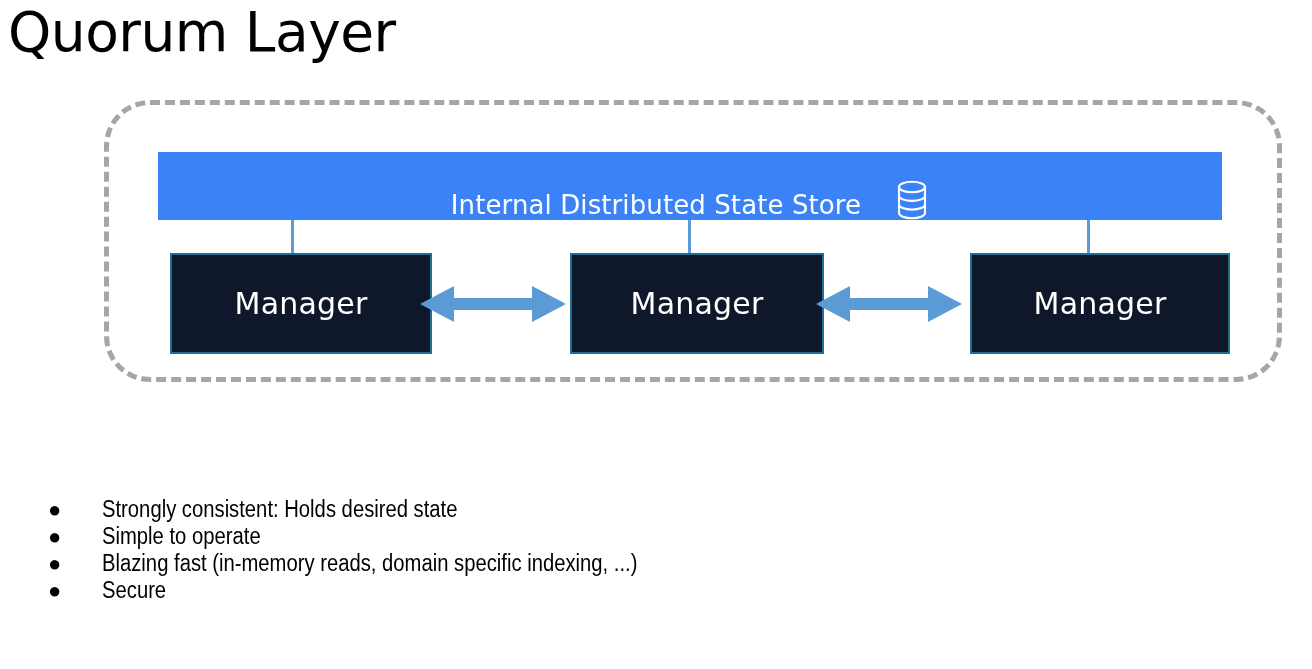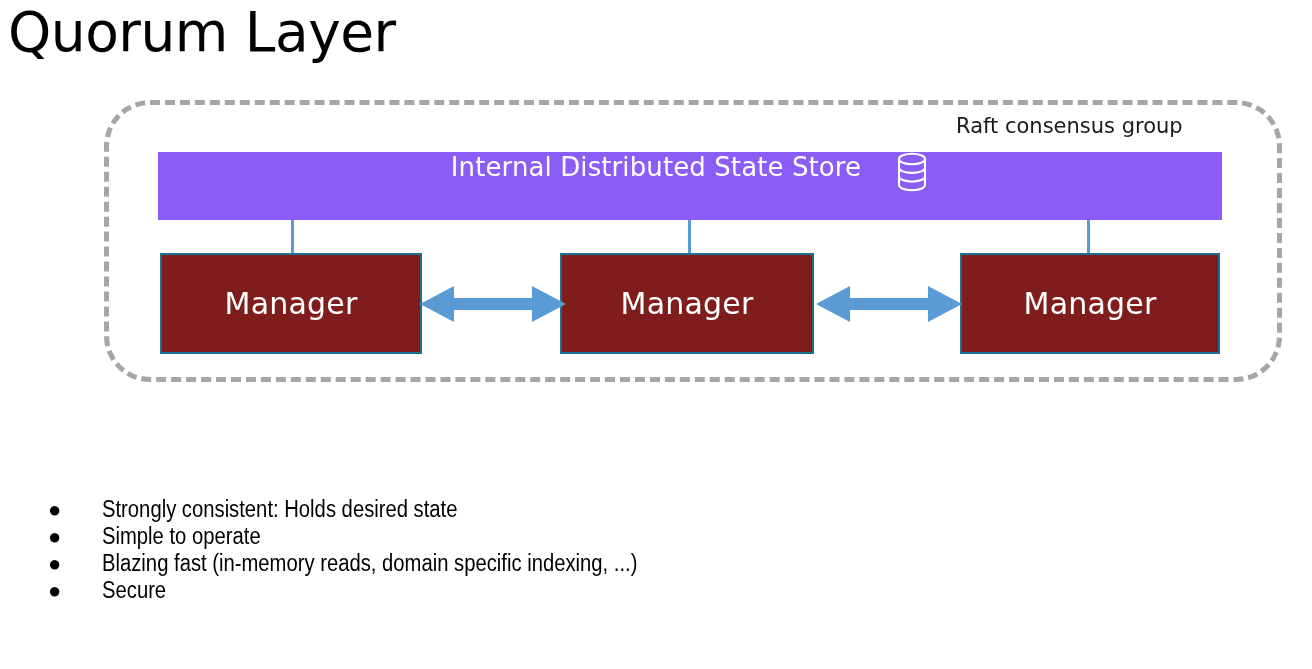--- a/index.html
+++ b/index.html
@@ -65,23 +65,23 @@
     line-height: 26px;
   }
 
   
   #state-store-bar {
     position: absolute;
     left: 158px;
     top: 152px;
     width: 1064px;
     height: 68px;
-    background: #8b5cf6;
+    background: #3b82f6;
     display: flex;
-    align-items: flex-start;
+    align-items: flex-end;
     justify-content: center;
     gap: 34px;
     box-sizing: border-box;
   }
   #state-store-label {
     font-family: "DejaVu Sans", "Liberation Sans", sans-serif;
     font-size: 26px;
     font-weight: 400;
     color: #ffffff;
     white-space: nowrap;
@@ -103,26 +103,27 @@
   }
   #connector-left   { left: 291px; }
   #connector-center { left: 688px; }
   #connector-right  { left: 1087px; }
 
   
   .manager-box {
     position: absolute;
     top: 253px;
     height: 101px;
-    background: #7f1d1d;
+    background: #0f172a;
     border: 2px solid #1f6f91;
     box-sizing: border-box;
     display: flex;
     align-items: center;
     justify-content: center;
+    margin-left: 10px;
   }
   .manager-label {
     font-family: "DejaVu Sans", "Liberation Sans", sans-serif;
     font-size: 30px;
     font-weight: 400;
     color: #ffffff;
     white-space: nowrap;
     letter-spacing: 0.2px;
   }
   #manager-box-1 { left: 160px;  width: 262px; }
@@ -175,21 +176,20 @@
 </style>
 </head>
 <body>
 
 <div id="slide-title">Quorum Layer</div>
 
 <div id="diagram">
 
   <div id="raft-group-boundary"></div>
 
-  <div id="raft-group-label">Raft consensus group</div>
 
   <div id="state-store-bar">
     <span id="state-store-label">Internal Distributed State Store</span>
     <span>
       <svg id="database-icon" viewBox="0 0 34 40" fill="none" xmlns="http://www.w3.org/2000/svg">
         <ellipse cx="17" cy="7" rx="13" ry="5.2" stroke="#ffffff" stroke-width="2.1" fill="none"></ellipse>
         <path d="M4 7 L4 33 C4 35.9 9.8 38.2 17 38.2 C24.2 38.2 30 35.9 30 33 L30 7" stroke="#ffffff" stroke-width="2.1" fill="none"></path>
         <path d="M4 15.7 C4 18.6 9.8 20.9 17 20.9 C24.2 20.9 30 18.6 30 15.7" stroke="#ffffff" stroke-width="2.1" fill="none"></path>
         <path d="M4 24.4 C4 27.3 9.8 29.6 17 29.6 C24.2 29.6 30 27.3 30 24.4" stroke="#ffffff" stroke-width="2.1" fill="none"></path>
       </svg>

